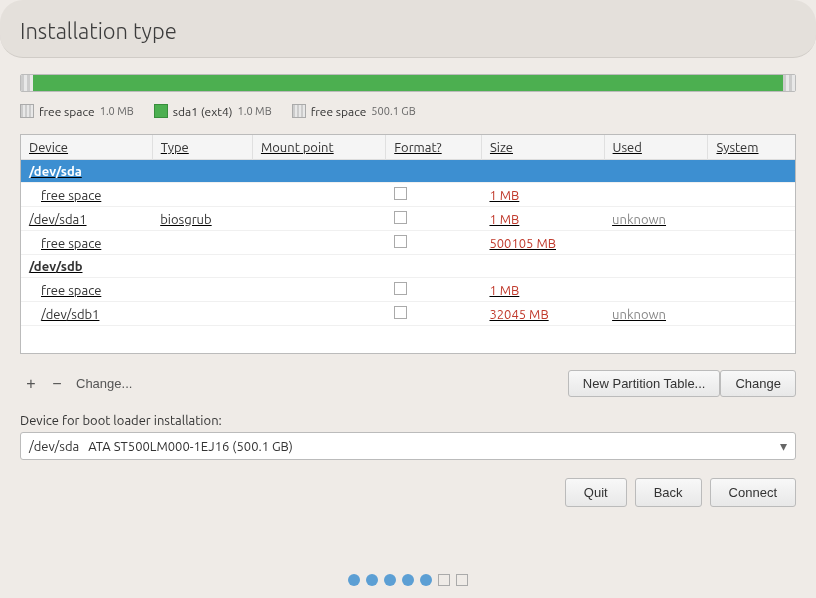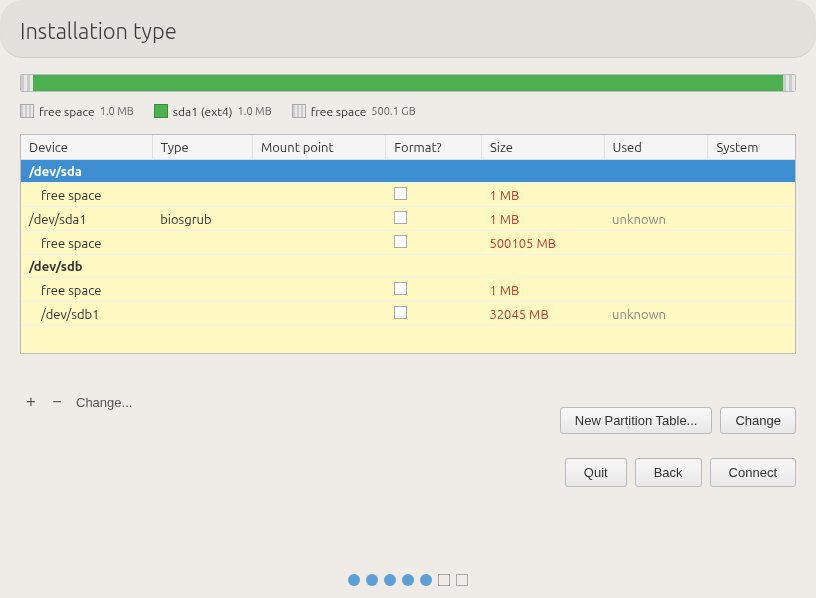--- a/index.html
+++ b/index.html
@@ -86,24 +86,25 @@
       background: #4caf50;
       border-color: #388e3c;
     }
     .partition-label-sub {
       color: #666;
       font-size: 11px;
     }
     
     .table-container {
       border: 1px solid #bbb;
-      background: #fef9c3;
+      background: #ffffff;
       overflow-y: auto;
       flex: 1;
       max-height: 220px;
+      text-decoration: underline;
     }
     table {
       width: 100%;
       border-collapse: collapse;
     }
     thead tr {
       background: #f5f5f5;
       border-bottom: 1px solid #ddd;
     }
     thead th {
@@ -163,22 +164,20 @@
     .toolbar-link {
       background: transparent;
       border: none;
       color: #555;
       cursor: pointer;
       font-size: 13px;
       padding: 2px 4px;
     }
     .toolbar-right {
       display: flex;
-      gap: 8px;
-      margin-top: 37px;
     }
     .btn {
       padding: 5px 14px;
       font-size: 13px;
       border: 1px solid #bbb;
       background: linear-gradient(to bottom, #f8f8f8, #e8e8e8);
       border-radius: 3px;
       cursor: pointer;
       color: #333;
     }
@@ -354,20 +353,29 @@
       <button class="toolbar-btn-icon">+</button>
       <button class="toolbar-btn-icon">−</button>
       <button class="toolbar-link">Change...</button>
     </div>
     <div class="toolbar-right">
       <button class="btn">New Partition Table...</button>
       <button class="btn">Change</button>
     </div>
   </div>
 
+  <div>
+    <div class="boot-label">Device for boot loader installation:</div>
+    <div class="boot-select-container">
+      <span class="boot-select-text">
+        <span>/dev/sda</span>&nbsp;&nbsp;&nbsp;<span>ATA ST500LM000-1EJ16 (500.1 GB)</span>
+      </span>
+      <span class="boot-select-arrow">▾</span>
+    </div>
+  </div>
 
   <div class="action-buttons">
     <button class="btn-action">Quit</button>
     <button class="btn-action">Back</button>
     <button class="btn-action">Connect</button>
   </div>
 
 </div>
 
 <div class="footer" id="footer-dots">

